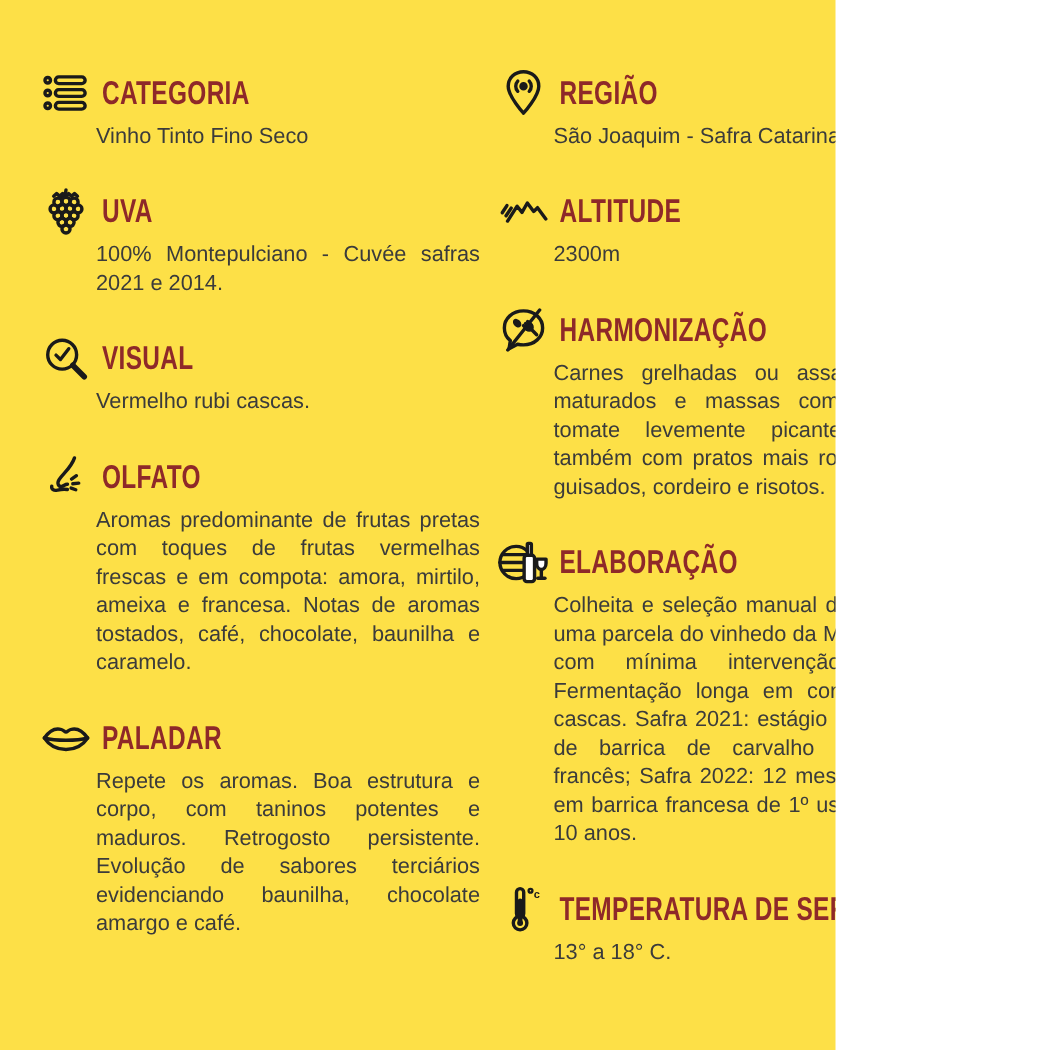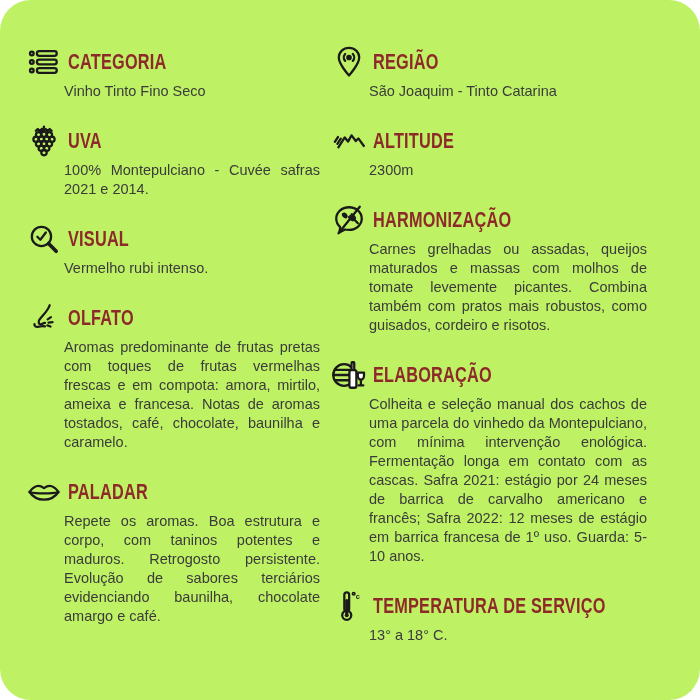--- a/index.html
+++ b/index.html
@@ -7,21 +7,21 @@
     --body-text:#3b3b3b;
     --icon:#1a1a1a;
   }
   *{box-sizing:border-box;}
   html,body{margin:0;padding:0;}
   body{
     width:700px;height:700px;background:#ffffff;
     font-family:"Liberation Sans", sans-serif;
   }
   .page{
-    position:relative;width:700px;height:700px;background:#bef264;overflow:hidden;border-radius:31px;
+    position:relative;width:557px;height:700px;background:#fde047;overflow:hidden;
   }
   .col{position:absolute;top:44px;}
   .col-left{left:26px;width:294px;}
   .col-right{left:331px;width:316px;}
   .section{margin-bottom:22px;}
   .section-header{
     display:flex;align-items:center;gap:6px;margin-bottom:2px;height:36px;
   }
   .icon{width:36px;height:36px;flex:0 0 36px;display:flex;align-items:center;justify-content:center;}
   .icon svg{width:34px;height:34px;display:block;}
@@ -89,21 +89,21 @@
     <div class="section-header">
       <span class="icon">
             <svg viewBox="0 0 24 24" stroke="#1a1a1a" fill="none" stroke-width="1.6" stroke-linecap="round" stroke-linejoin="round">
               <circle cx="10.2" cy="10.2" r="6.8"></circle>
               <path d="M15.2 15.2 L20.6 20.6" stroke-width="2.6"></path>
               <path d="M7.3 10.4 L9.4 12.5 L13.3 7.4"></path>
             </svg>
           </span>
       <h2 class="section-title">VISUAL</h2>
     </div>
-    <p class="section-body">Vermelho rubi intenso.</p>
+    <p class="section-body">Vermelho rubi cascas.</p>
   </div>
 
   <div class="section">
     <div class="section-header">
       <span class="icon">
             <svg viewBox="0 0 24 24" stroke="#1a1a1a" fill="none" stroke-width="1.6" stroke-linecap="round" stroke-linejoin="round">
               <path d="M16 3 C14.5 7.5 11 10 8.8 13.2 C7.6 15 8.4 16.6 10 16.4 C11.2 16.2 11.5 15.3 12.7 15.4"></path>
               <path d="M5.3 16.3 C5 17.7 6.3 18.6 7.9 18.2 C9.5 17.8 10.6 17.5 12.7 17.9"></path>
               <path d="M14.6 13 L16.9 11.4"></path>
               <path d="M15.2 15.2 L18 14.9"></path>
@@ -134,21 +134,21 @@
       <span class="icon">
             <svg viewBox="0 0 24 24" stroke="#1a1a1a" fill="none" stroke-width="1.6" stroke-linecap="round" stroke-linejoin="round">
               <path d="M12 21.5 C12 21.5 4.8 13.6 4.8 8.8 C4.8 4.9 8 2 12 2 C16 2 19.2 4.9 19.2 8.8 C19.2 13.6 12 21.5 12 21.5 Z"></path>
               <circle cx="12" cy="8.8" r="1.2" fill="#1a1a1a"></circle>
               <path d="M9.3 6.4 A3.5 3.5 0 0 0 9.3 11.2"></path>
               <path d="M14.7 6.4 A3.5 3.5 0 0 1 14.7 11.2"></path>
             </svg>
           </span>
       <h2 class="section-title">REGIÃO</h2>
     </div>
-    <p class="section-body">São Joaquim - Tinto Catarina</p>
+    <p class="section-body">São Joaquim - Safra Catarina</p>
   </div>
 
   <div class="section">
     <div class="section-header">
       <span class="icon">
             <svg viewBox="0 0 24 24" stroke="#1a1a1a" fill="none" stroke-width="1.6" stroke-linecap="round" stroke-linejoin="round">
               <path d="M2 12.6 L4.2 9.2"></path>
               <path d="M3.8 14 L6.2 10.4"></path>
               <path d="M4.5 16.5 L9 9.5 L11.3 12.4 L13.8 8 L16.8 12 L18.6 10.2 L22.5 15.5"></path>
             </svg>

